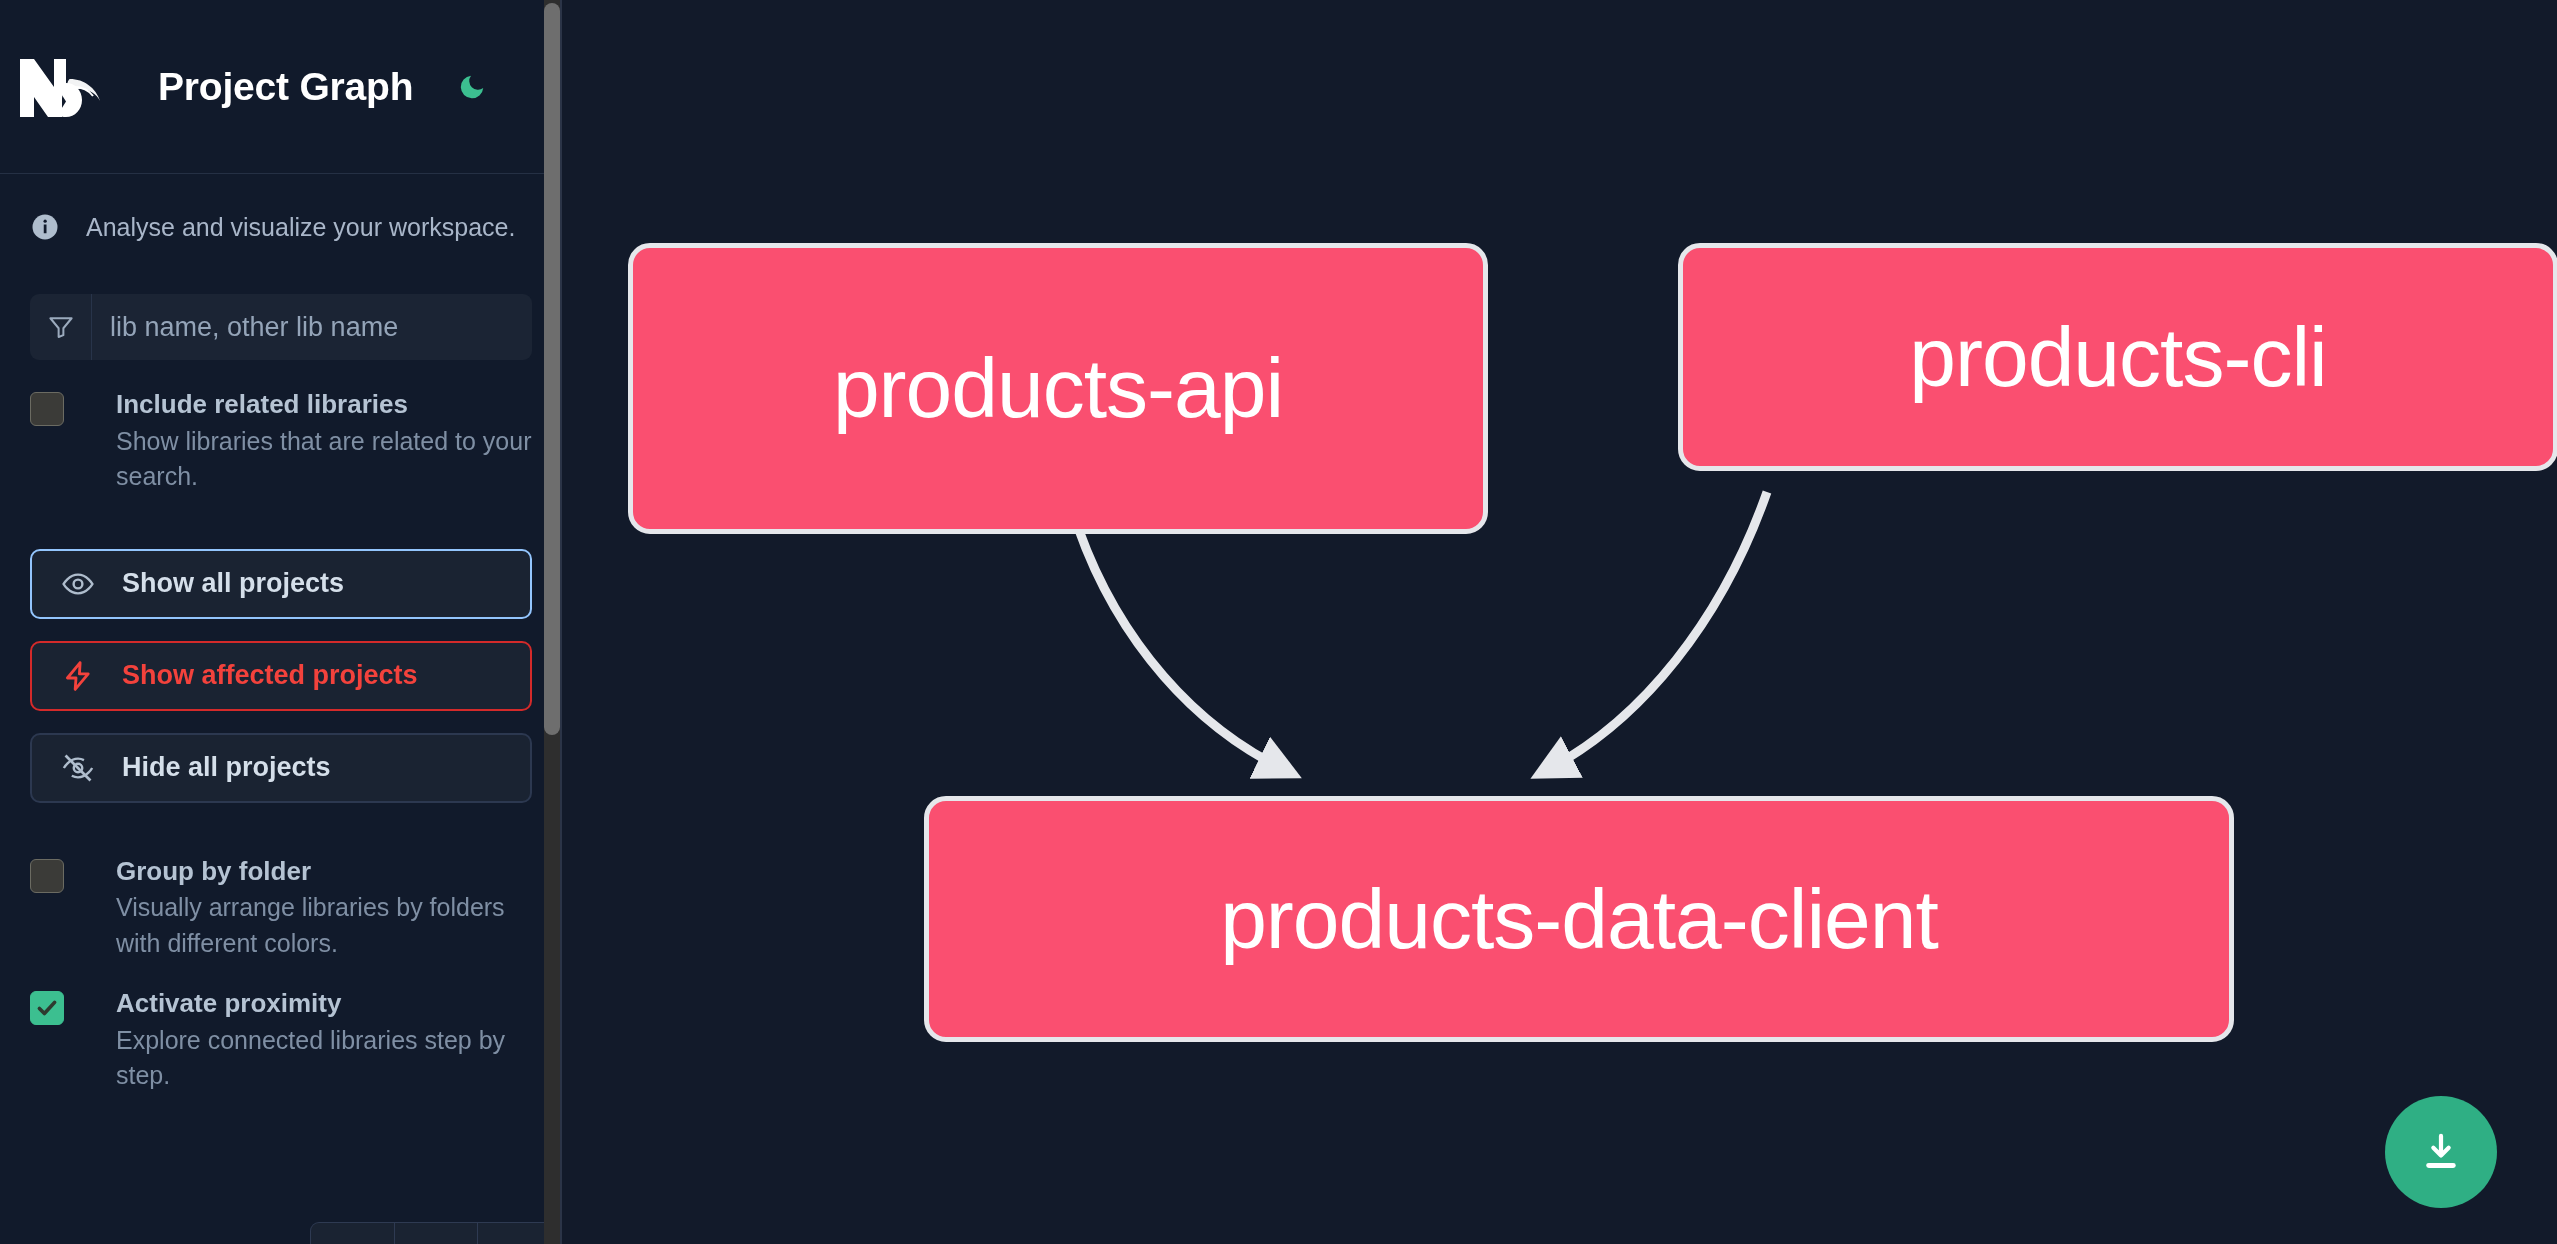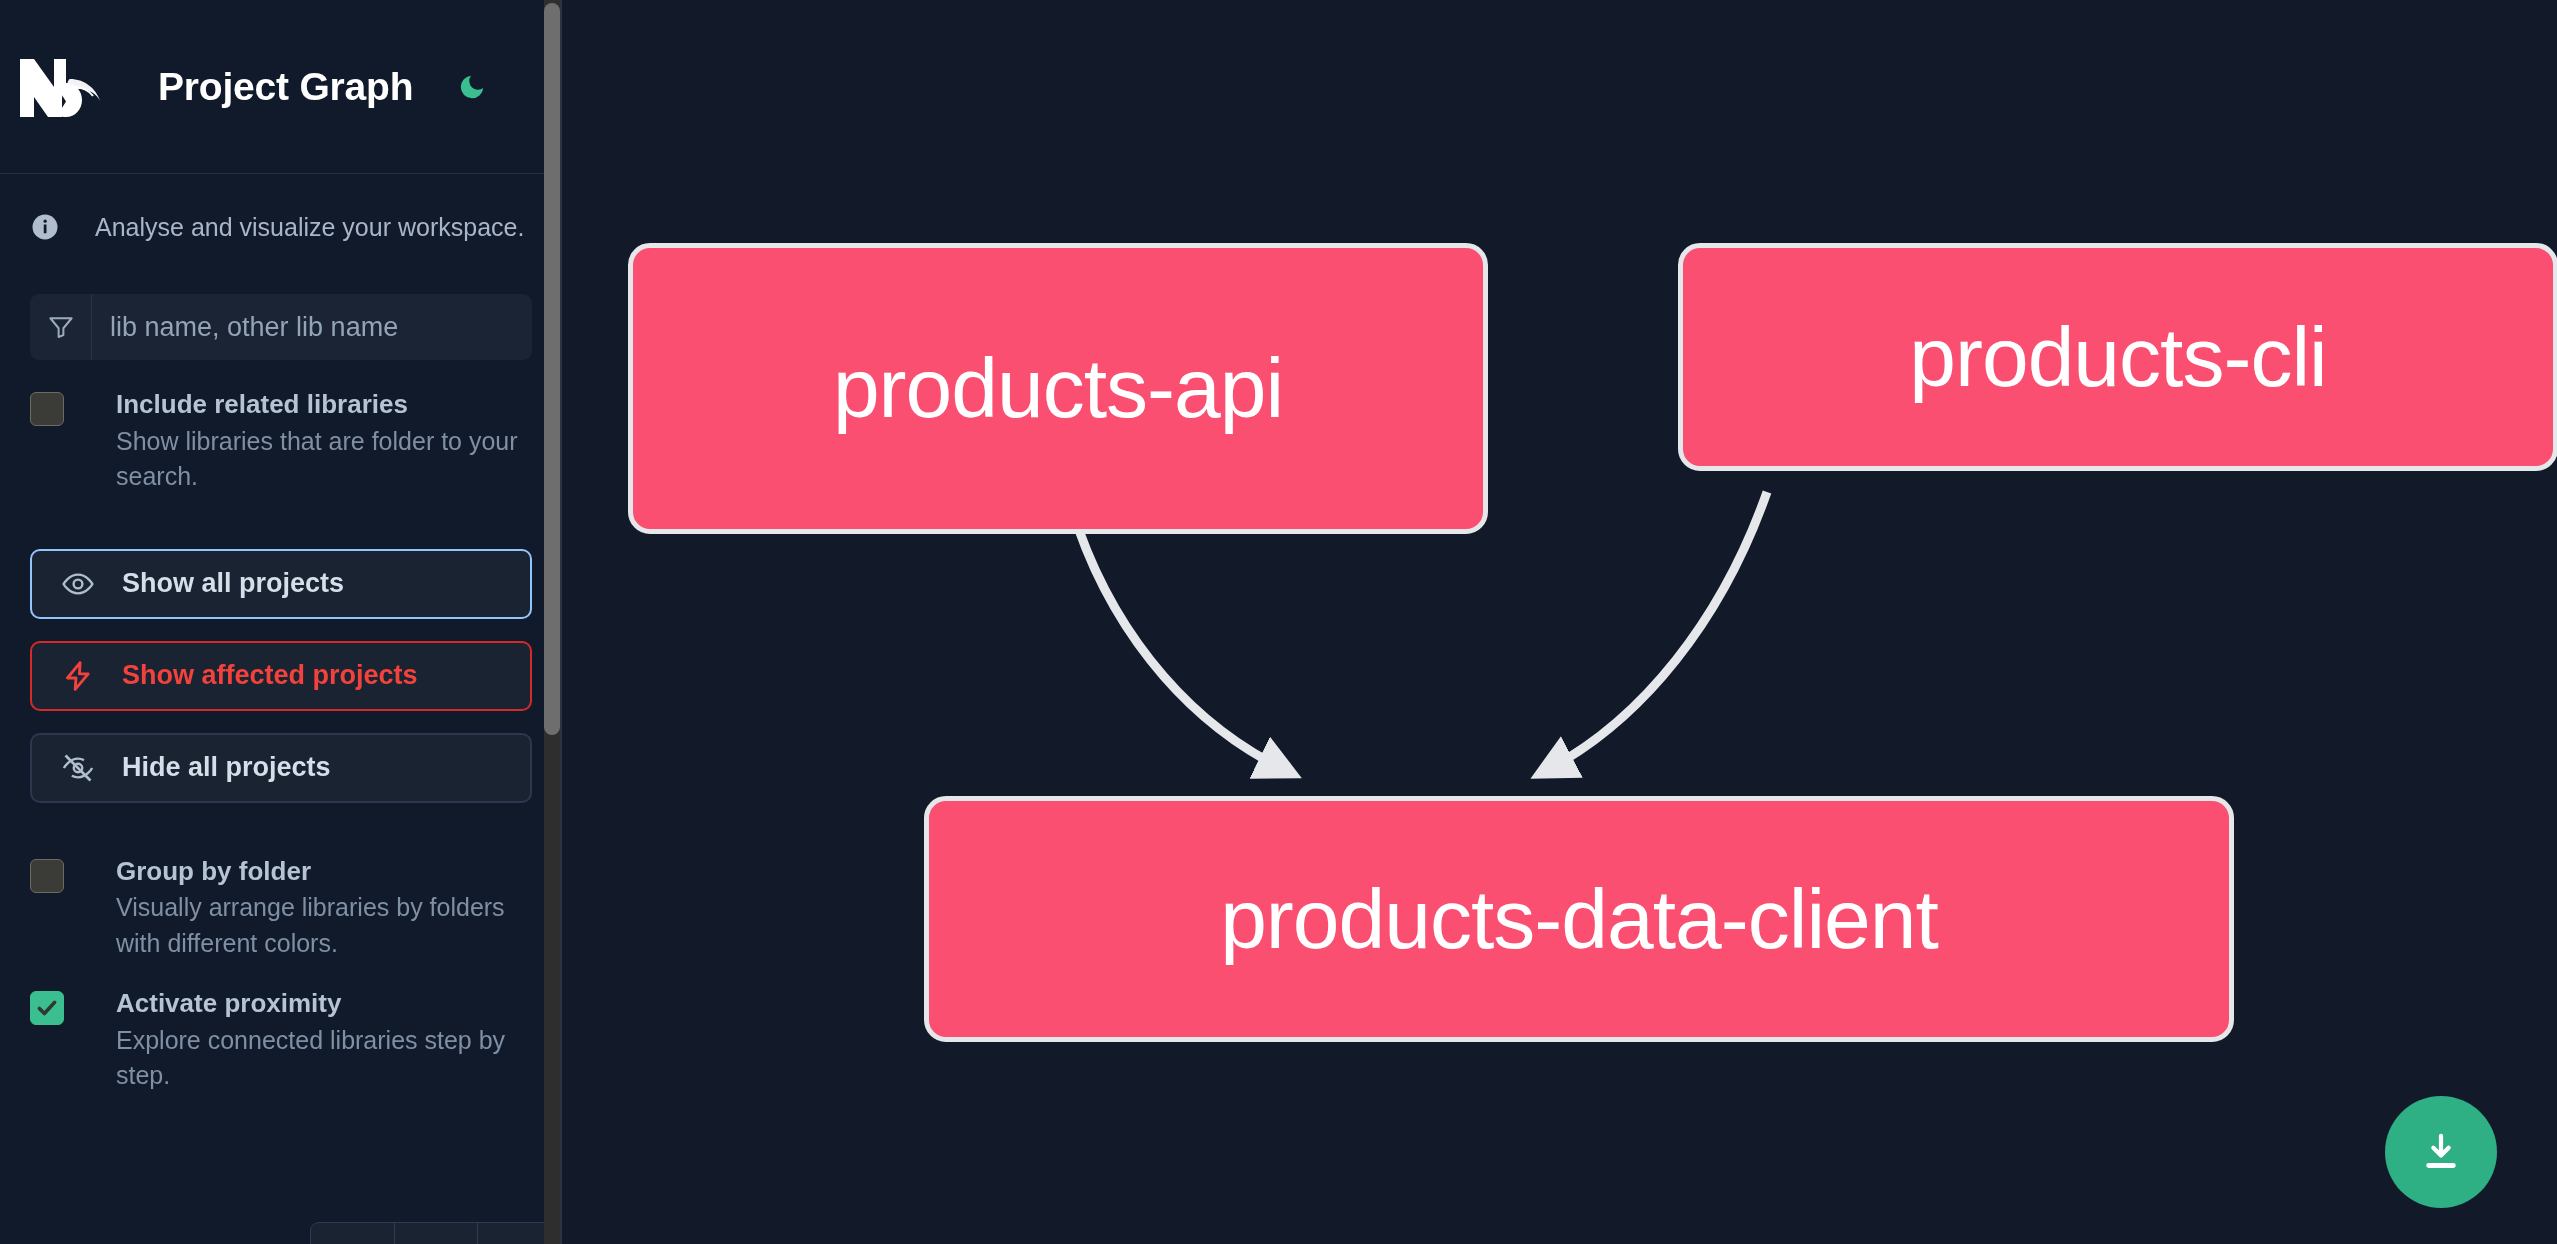--- a/index.html
+++ b/index.html
@@ -38,21 +38,21 @@
     display: flex; align-items: center; justify-content: center;
     background: none; border: none; cursor: pointer;
   }
 
   .sb-info {
     display: flex; align-items: center;
     padding: 38px 30px 0 30px;
   }
   .sb-info .i-icon { flex: 0 0 30px; width: 30px; height: 30px; }
   .sb-info .i-text {
-    margin-left: 35px; font-size: 25px; color: #A9B6C9;
+    margin-left: 26px; font-size: 25px; color: #A9B6C9;
     white-space: nowrap;
   }
 
   .search-wrap {
     margin: 52px 30px 0 30px;
     height: 66px;
     display: flex; align-items: stretch;
     background: #1B2434;
     border-radius: 9px;
     overflow: hidden;
@@ -207,21 +207,21 @@
             <path fill="none" stroke="#9BAABD" stroke-width="1.6" stroke-linejoin="round" d="M3.5 5h17l-6.6 8v5.5L10.1 20v-7L3.5 5z"></path>
           </svg>
         </span>
         <input class="search-input" type="text" placeholder="lib name, other lib name" style="">
       </div>
 
       <div class="chk-row">
         <span class="chk-box"></span>
         <span class="chk-text">
           <div class="chk-label">Include related libraries</div>
-          <div class="chk-desc">Show libraries that are folder to your search.</div>
+          <div class="chk-desc">Show libraries that are related to your search.</div>
         </span>
       </div>
 
       <div class="btn-group">
         <button class="act-btn show-all">
           <span class="ico">
             <svg viewBox="0 0 24 24" width="34" height="34" aria-hidden="true">
               <path fill="none" stroke="#AFBDCD" stroke-width="1.7" d="M1.8 12S5.5 5.4 12 5.4 22.2 12 22.2 12 18.5 18.6 12 18.6 1.8 12 1.8 12z"></path>
               <circle cx="12" cy="12" r="3.1" fill="none" stroke="#AFBDCD" stroke-width="1.7"></circle>
             </svg>

